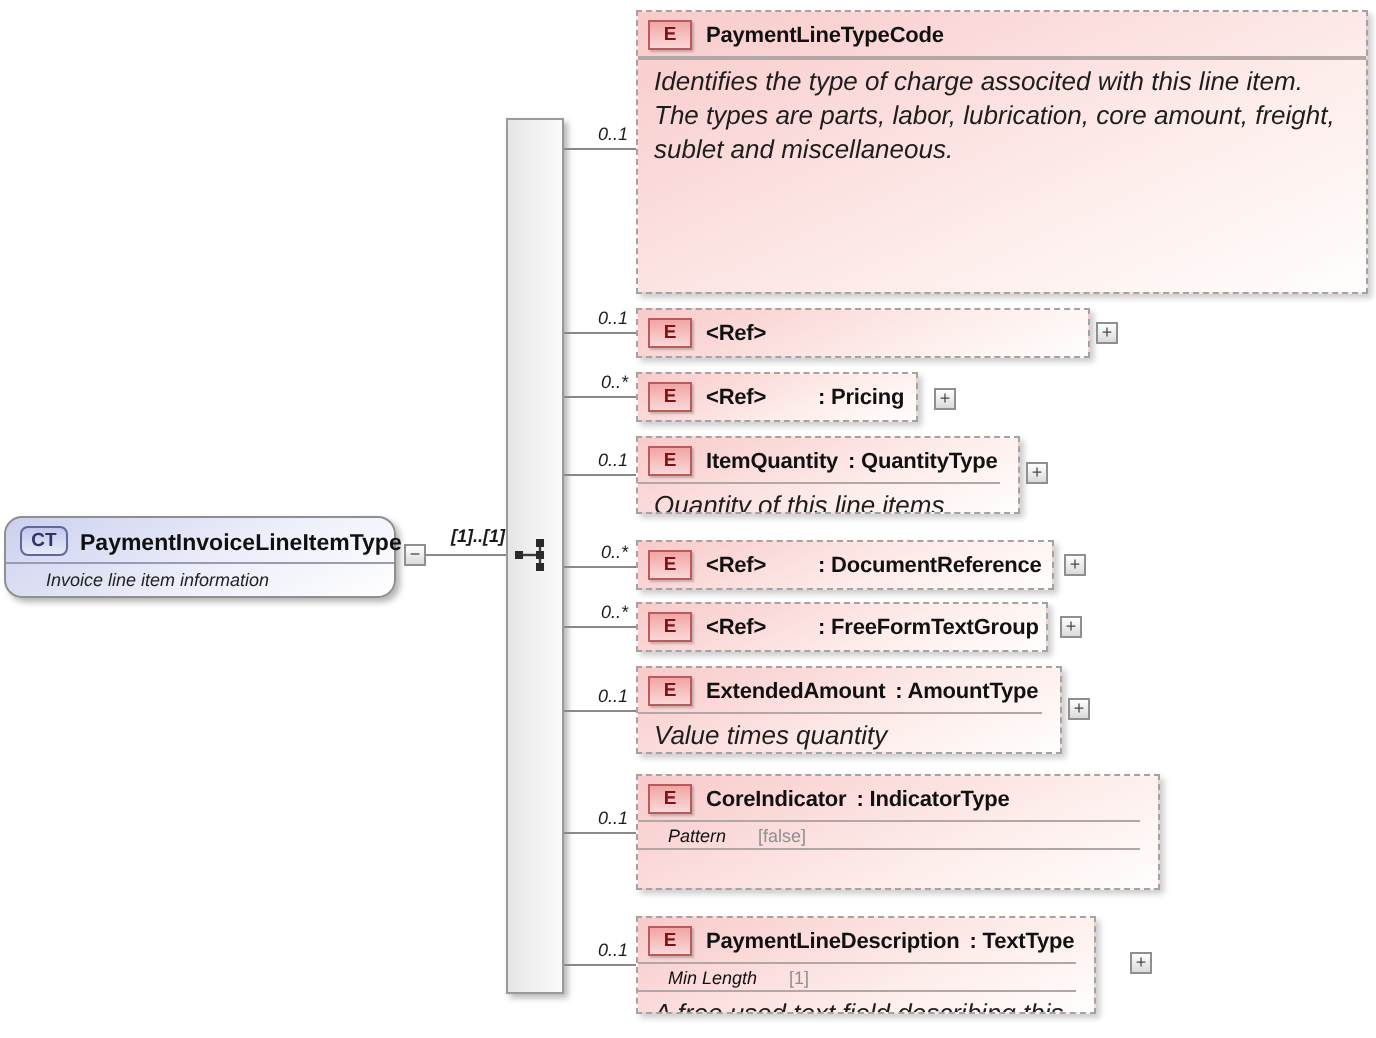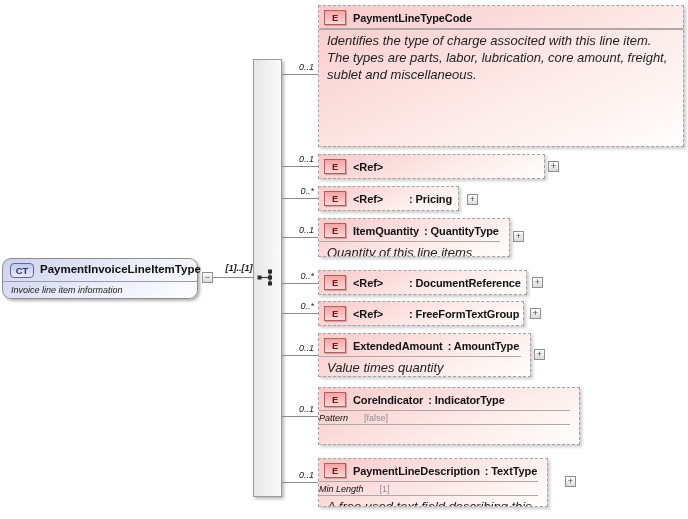--- a/index.html
+++ b/index.html
@@ -9,29 +9,29 @@
     font-family:"Liberation Sans", sans-serif;
     -webkit-font-smoothing:antialiased;
   }
   
   .ct-box {
     position:absolute; box-sizing:border-box;
     border:1px solid #8f8f8f; border-radius:9px;
     background:linear-gradient(150deg,#ccd0ee 0%,#eceefa 55%,#ffffff 100%);
     box-shadow:2px 2px 3px rgba(0,0,0,0.30);
   }
-  .ct-header { display:flex; align-items:flex-start; padding:4px 8px 2px 7px;
+  .ct-header { display:flex; align-items:flex-end; padding:4px 8px 2px 7px;
     font-weight:bold; font-size:11.5px; color:#101010; white-space:nowrap; }
   .ct-badge { display:inline-flex; align-items:center; justify-content:center;
     width:22px; height:13px; margin-right:6px; flex:0 0 auto;
     border:1px solid #5f6899; border-radius:4px;
     background:linear-gradient(#c2c8ec,#e7eaf8);
     color:#2e3569; font-weight:bold; font-size:9.5px; }
   .ct-divider { border-top:1px solid #9a9ab8; margin-top:1px; }
-  .ct-annotation { font-style:italic; font-size:9px; color:#222; padding:3px 8px 0 8px; }
+  .ct-annotation { font-style:italic; font-size:9px; color:#222; padding:3px 8px 0 20px; }
   
   .ebox {
     position:absolute; box-sizing:border-box;
     border:1px dashed #a3a3a3;
     background:linear-gradient(155deg,#f8caca 0%,#fdecea 60%,#fffefd 100%);
     box-shadow:2px 2px 3px rgba(0,0,0,0.20);
     overflow:hidden;
   }
   .ebox-header { display:flex; align-items:center; padding:4px 6px 3px 5px;
     font-weight:bold; font-size:11px; color:#111; white-space:nowrap; letter-spacing:-0.1px; }
@@ -39,21 +39,21 @@
     width:20px; height:13px; margin-right:7px; flex:0 0 auto;
     border:1px solid #b95b5b;
     background:linear-gradient(#f2a5a5,#fad8d8);
     color:#7c1417; font-weight:bold; font-size:9.5px;
     box-shadow:1px 1px 1px rgba(0,0,0,0.20); }
   .ename.ref { display:inline-block; min-width:56px; }
   .etype { margin-left:5px; }
   .edivider { border-top:1px solid #b3a6a6; margin-right:9px; }
   .edivider.full { margin-right:0; }
   .eannotation { font-style:italic; font-size:13px; color:#1d1d1d; padding:3px 8px 0 8px; line-height:1.3; }
-  .facet-row { display:flex; font-size:9px; padding:2px 8px 1px 0; align-items:baseline; }
+  .facet-row { display:flex; font-size:9px; padding:2px 8px 1px 15px; align-items:baseline; }
   .facet-label { font-style:italic; color:#111; }
   .facet-value { color:#8f8f8f; margin-left:16px; }
   .enum-section { display:flex; font-size:9px; padding:3px 8px 3px 12px; }
   .enum-label { font-style:italic; color:#111; width:61px; flex:0 0 auto; }
   .enum-values div { color:#969696; line-height:1.22; }
   
   .connector { position:absolute; height:1px; background:#8a8a8a; }
   .card-label { position:absolute; width:30px; text-align:right;
     font-size:9px; font-style:italic; color:#1a1a1a; }
   .root-card { position:absolute; width:40px; text-align:center;

